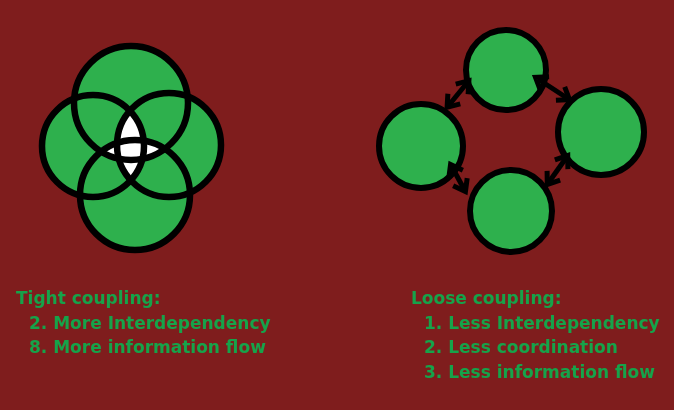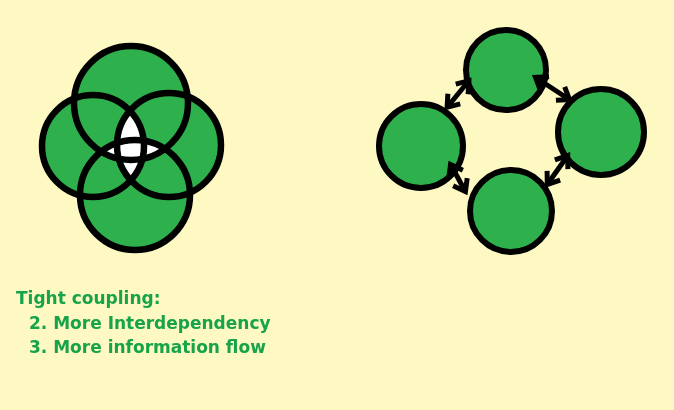--- a/index.html
+++ b/index.html
@@ -4,21 +4,21 @@
 <style>
   html, body {
     margin: 0;
     padding: 0;
     background: #ffffff;
   }
   .canvas {
     position: relative;
     width: 674px;
     height: 410px;
-    background: #fef9c3;
+    background: #7f1d1d;
     overflow: hidden;
     font-family: "DejaVu Sans", "Liberation Sans", sans-serif;
   }
   .diagram-svg {
     position: absolute;
     left: 0;
     top: 0;
   }
   .labels {
     position: absolute;
@@ -78,17 +78,23 @@
       <line x1="467" y1="83" x2="449" y2="105" stroke="#000000" stroke-width="5" marker-start="url(#ah)" marker-end="url(#ah)"></line>
       <line x1="538" y1="79" x2="567" y2="98" stroke="#000000" stroke-width="5" marker-start="url(#ah)" marker-end="url(#ah)"></line>
       <line x1="452" y1="167" x2="464" y2="189" stroke="#000000" stroke-width="5" marker-start="url(#ah)" marker-end="url(#ah)"></line>
       <line x1="566" y1="158" x2="549" y2="182" stroke="#000000" stroke-width="5" marker-start="url(#ah)" marker-end="url(#ah)"></line>
     </g>
   </svg>
 
   <div class="labels labels-tight">
     <div class="title">Tight coupling:</div>
     <div class="item">2. More Interdependency</div>
-    <div class="item">3. More information flow</div>
+    <div class="item">8. More information flow</div>
   </div>
 
+  <div class="labels labels-loose">
+    <div class="title">Loose coupling:</div>
+    <div class="item">1. Less Interdependency</div>
+    <div class="item">2. Less coordination</div>
+    <div class="item">3. Less information flow</div>
+  </div>
 
 </div>
 
 </body></html>

